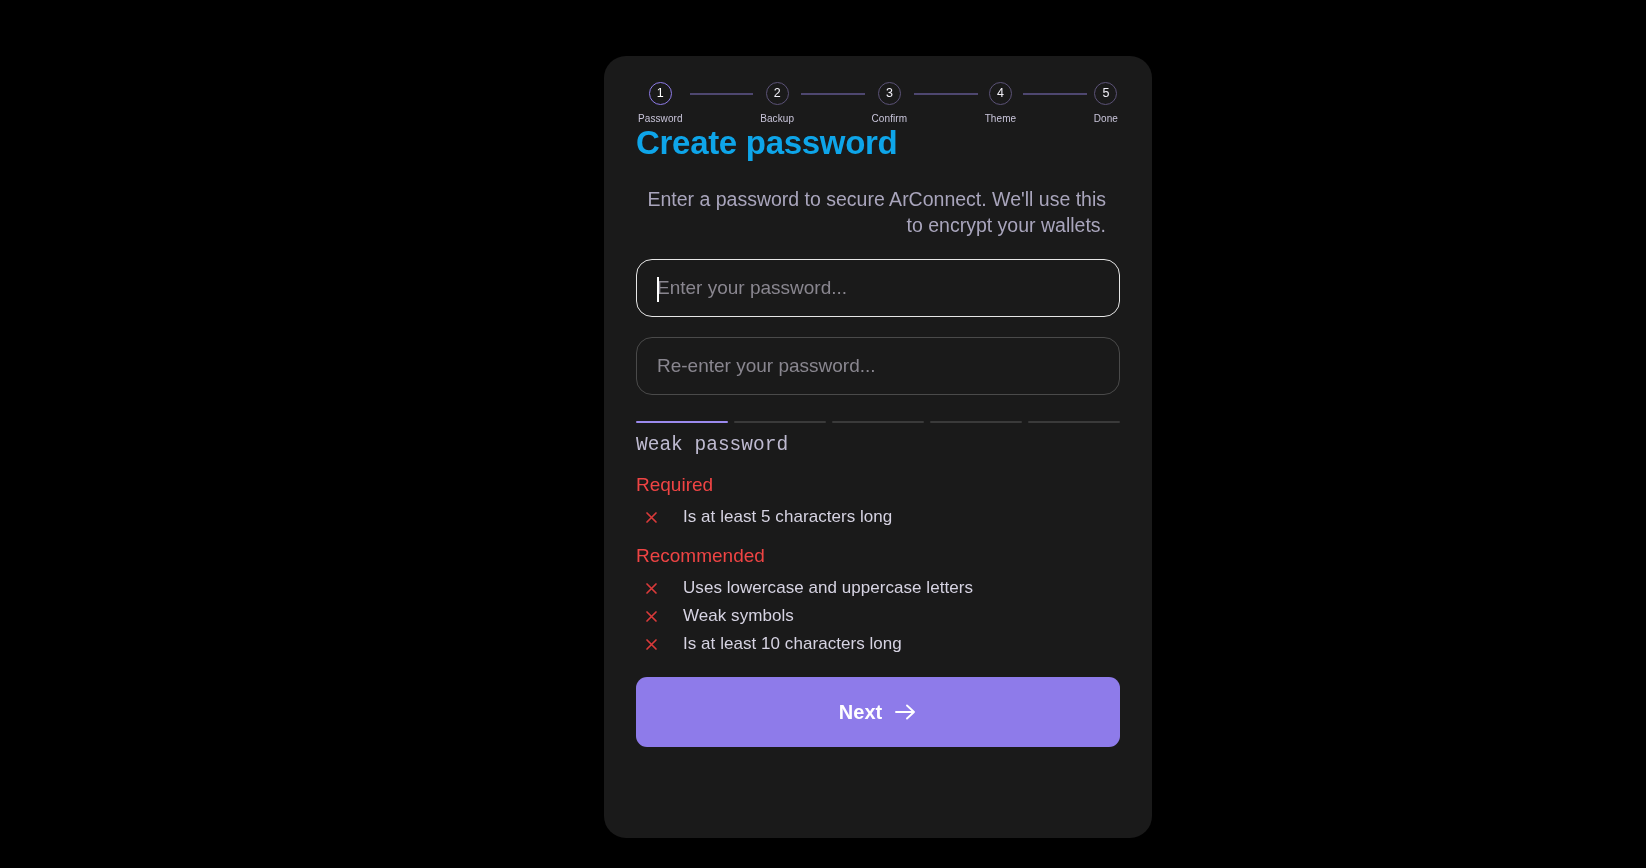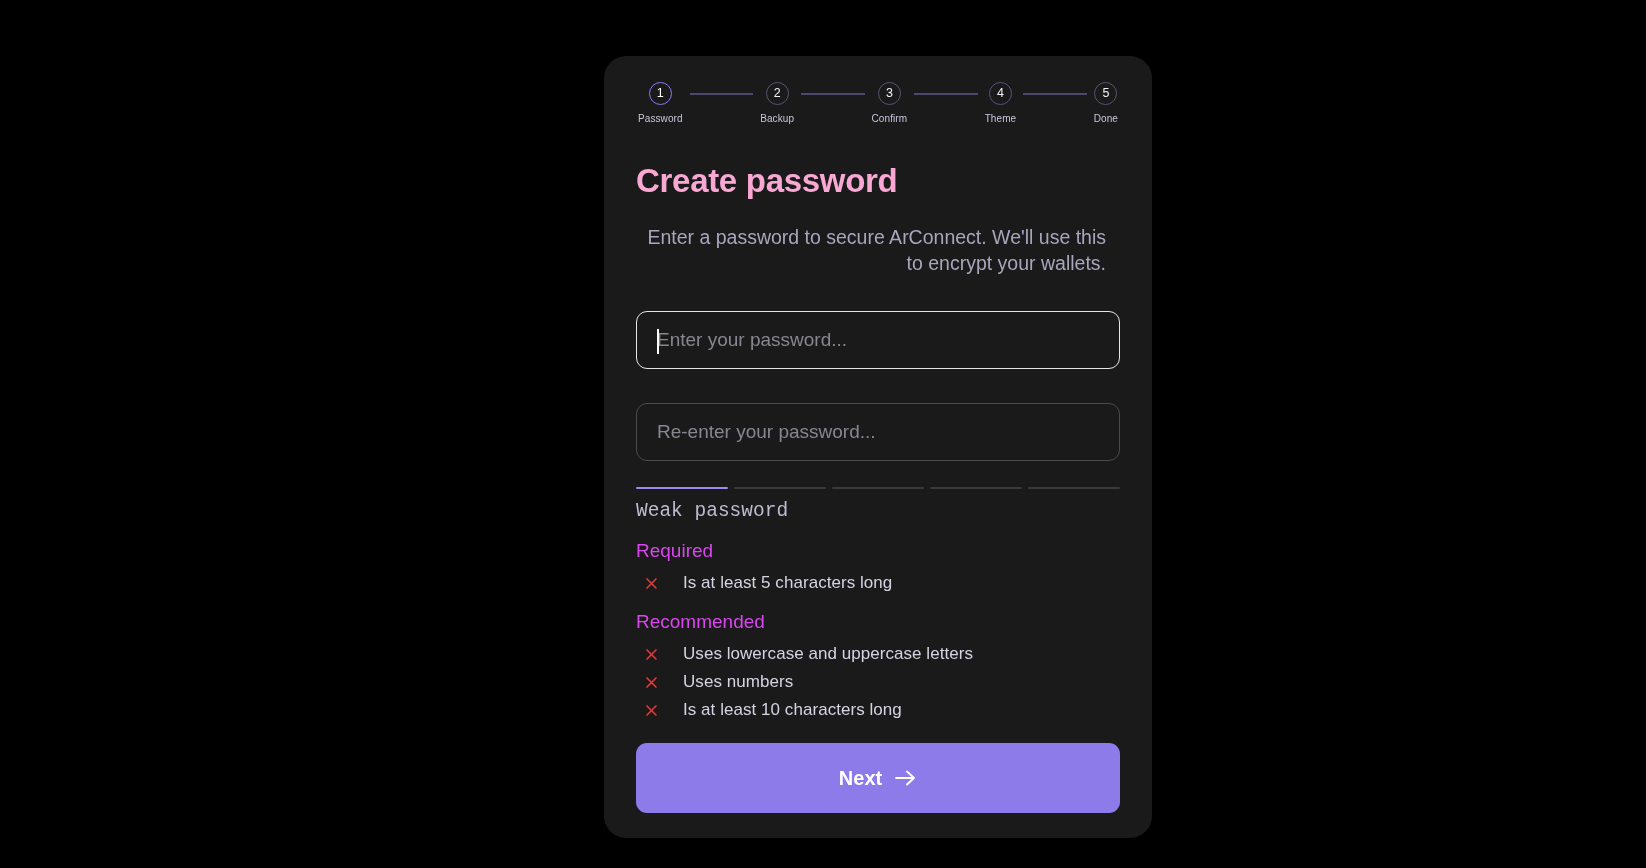--- a/index.html
+++ b/index.html
@@ -71,41 +71,40 @@
   .step-connector {
     flex: 1 1 auto;
     height: 1.6px;
     background: #4E4770;
     margin: 11px 7px 0 7px;
     min-width: 18px;
   }
 
   
   .title {
-    margin-top: 38px;
     font-size: 33px;
     font-weight: 700;
-    color: #f9a8d4;
+    color: #0ea5e9;
     letter-spacing: -0.3px;
   }
   .description {
     margin-top: 25px;
     font-size: 19.5px;
     line-height: 1.33;
     color: #A9A5BC;
     max-width: 470px;
     text-align: right;
   }
 
   
   .field {
-    margin-top: 34px;
+    margin-top: 20px;
     width: 100%;
     height: 58px;
-    border-radius: 11px;
+    border-radius: 16px;
     background: transparent;
     border: 1.4px solid #4A4A4A;
     display: flex;
     align-items: center;
     padding: 0 20px;
     position: relative;
   }
   .field.focused {
     border-color: #E6E6E6;
   }
@@ -152,21 +151,21 @@
     font-size: 19.5px;
     color: #BEBAD0;
     font-family: Liberation Mono, monospace;
   }
 
   
   .req-group { margin-top: 18px; }
   .req-group.second { margin-top: 14px; }
   .req-heading {
     font-size: 19px;
-    color: #d946ef;
+    color: #ef4444;
     margin-bottom: 7px;
   }
   .req-item {
     display: flex;
     align-items: center;
     gap: 24px;
     height: 28px;
     padding-left: 8px;
   }
   .req-icon {
@@ -292,21 +291,21 @@
       <span class="req-text">Uses lowercase and uppercase letters</span>
     </div>
 
 
     <div class="req-item">
       <span class="req-icon">
         <svg width="15" height="15" viewBox="0 0 15 15">
           <path d="M3 3 L12 12 M12 3 L3 12" stroke="#D93A3A" stroke-width="1.7" stroke-linecap="round" fill="none"></path>
         </svg>
       </span>
-      <span class="req-text">Uses numbers</span>
+      <span class="req-text">Weak symbols</span>
     </div>
 
     <div class="req-item">
       <span class="req-icon">
         <svg width="15" height="15" viewBox="0 0 15 15">
           <path d="M3 3 L12 12 M12 3 L3 12" stroke="#D93A3A" stroke-width="1.7" stroke-linecap="round" fill="none"></path>
         </svg>
       </span>
       <span class="req-text">Is at least 10 characters long</span>
     </div>

